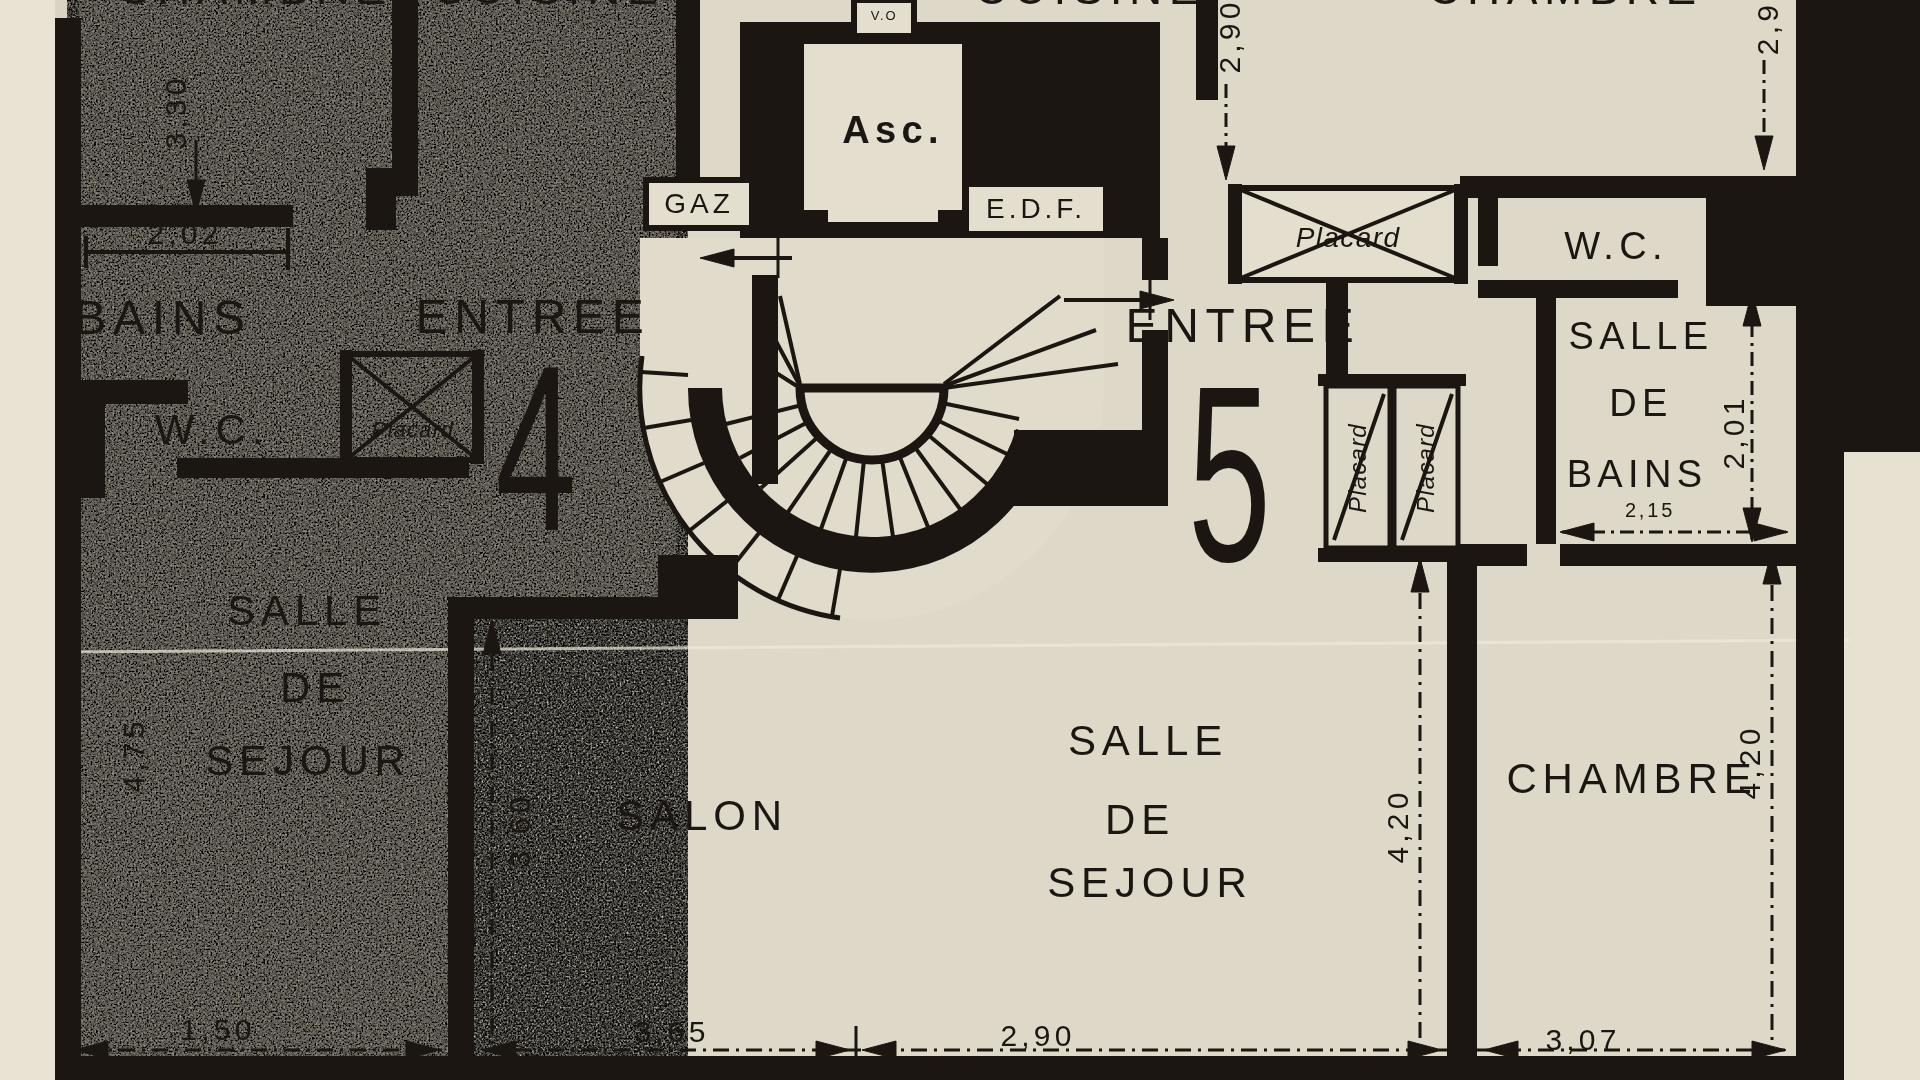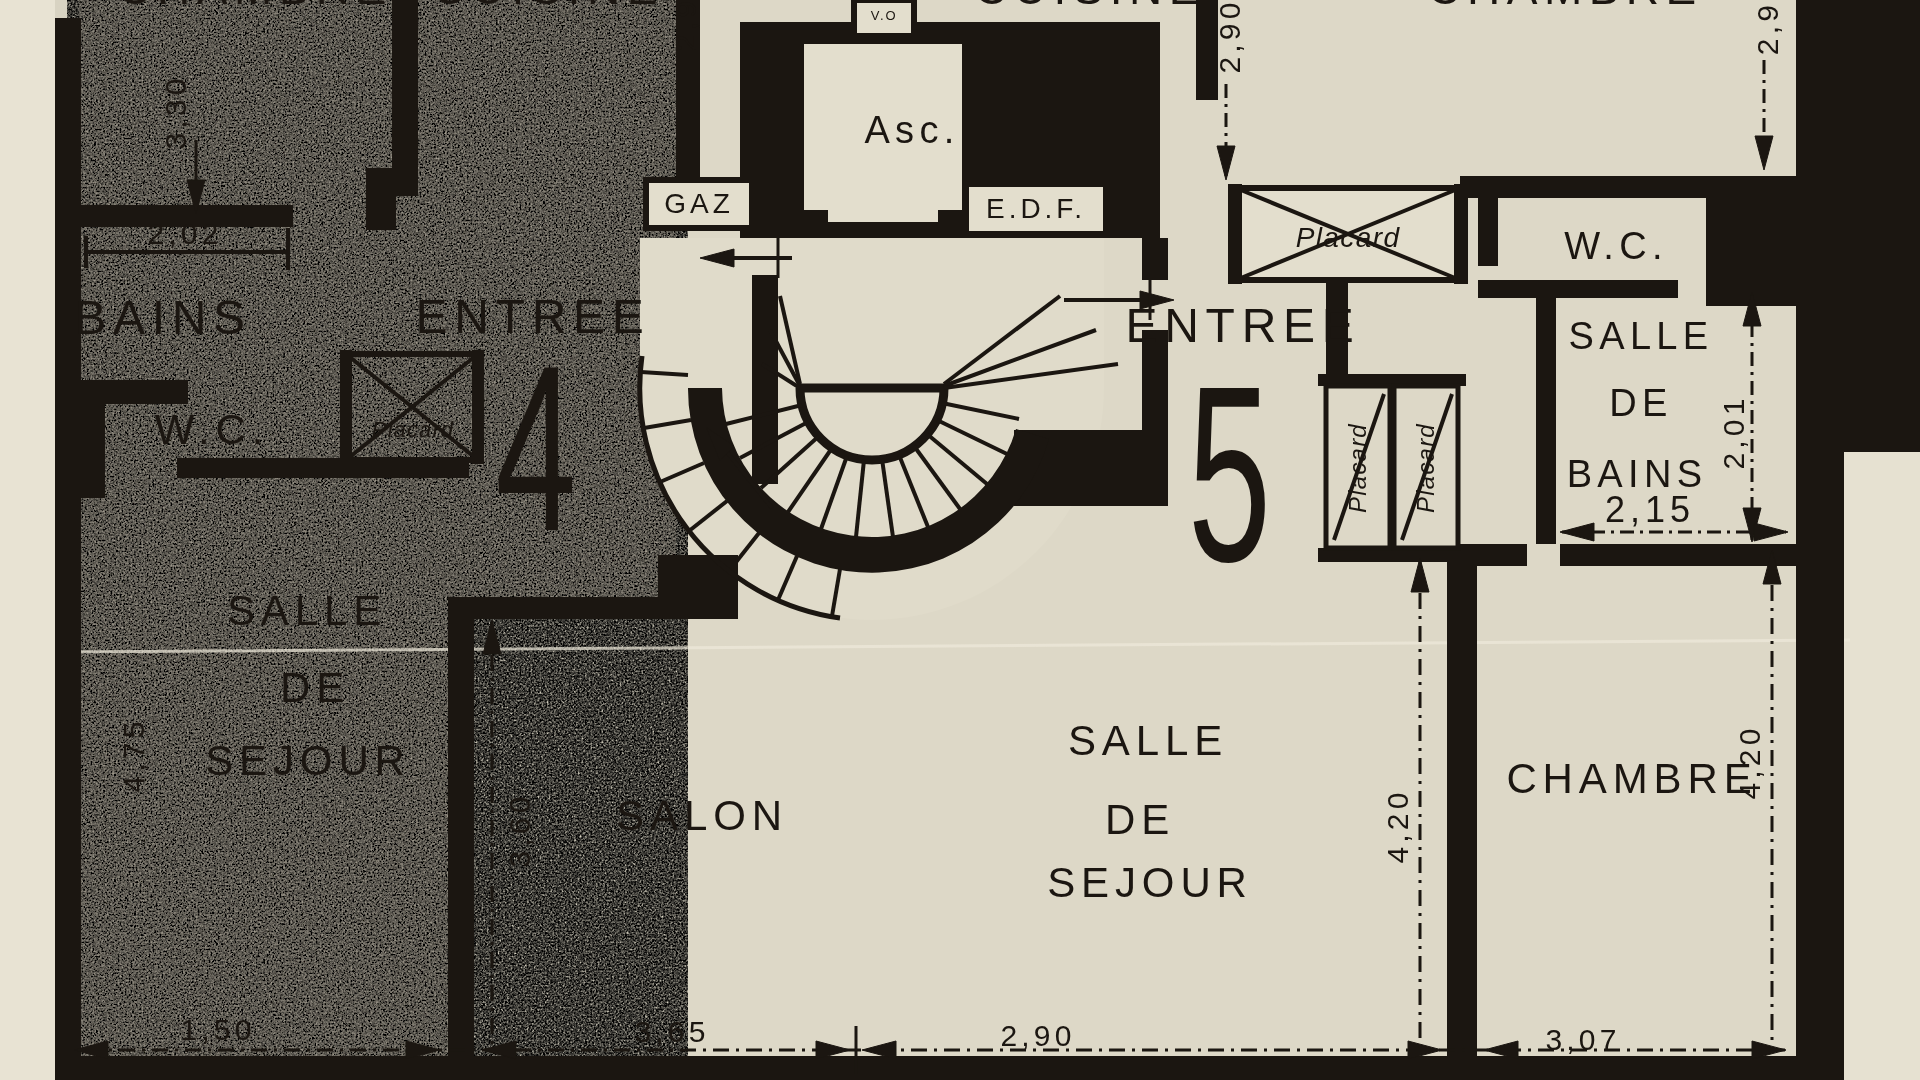--- a/index.html
+++ b/index.html
@@ -9,21 +9,21 @@
   }
   #plan svg{position:absolute;left:0;top:0;}
   .lbl{
     position:absolute;transform:translate(-50%,-50%);
     color:#1b1611;letter-spacing:.14em;white-space:nowrap;line-height:1;
     font-family:"Liberation Sans","DejaVu Sans",sans-serif;
   }
   .rot{transform:translate(-50%,-50%) rotate(-90deg);}
   .ital{font-style:italic;letter-spacing:.05em;}
   .f18{font-size:13px}.f22{font-size:22px}.f24{font-size:24px}.f26{font-size:28px}
-  .f28{font-size:36px}.f30{font-size:30px}.f38{font-size:38px}
+  .f28{font-size:20px}.f30{font-size:30px}.f38{font-size:38px}
   .f40{font-size:48px}.f42{font-size:42px}.f46{font-size:46px}
   .huge4{font-size:235px;transform:translate(-50%,-50%) scaleX(.62);}
   .huge5{font-size:250px;transform:translate(-50%,-50%) scaleX(.60);}
 </style>
 </head>
 <body>
 
 <div id="plan">
 
 <svg width="1920" height="1080" viewBox="0 0 1920 1080">
@@ -204,21 +204,21 @@
   <g stroke="#1b1611" fill="#1b1611">
     <line x1="792" y1="258" x2="708" y2="258" stroke-width="4"></line>
     <polygon points="700,258 734,249 734,267"></polygon>
     <line x1="778" y1="238" x2="778" y2="278" stroke-width="3"></line>
     <line x1="1064" y1="300" x2="1166" y2="300" stroke-width="4"></line>
     <polygon points="1174,300 1140,291 1140,309"></polygon>
     <line x1="1150" y1="280" x2="1150" y2="320" stroke-width="3"></line>
   </g>
 </svg>
 
-<div class="lbl f38" style="left:912px;top:130px;font-weight:400">Asc.</div>
+<div class="lbl f38" style="left:893px;top:130px;font-weight:700">Asc.</div>
 <div class="lbl f26" style="left:699px;top:204px">GAZ</div>
 <div class="lbl f26" style="left:1036px;top:209px">E.D.F.</div>
 <div class="lbl f18" style="left:884px;top:15px">V.O</div>
 
 <div class="lbl f46" style="left:255px;top:-12px">CHAMBRE</div>
 <div class="lbl f46" style="left:548px;top:-12px">CUISINE</div>
 <div class="lbl rot f30" style="left:176px;top:112px">3,30</div>
 <div class="lbl rot f30" style="left:686px;top:24px">2,9</div>
 <div class="lbl f30" style="left:185px;top:234px">2,02</div>
 <div class="lbl f40" style="left:163px;top:318px">BAINS</div>

